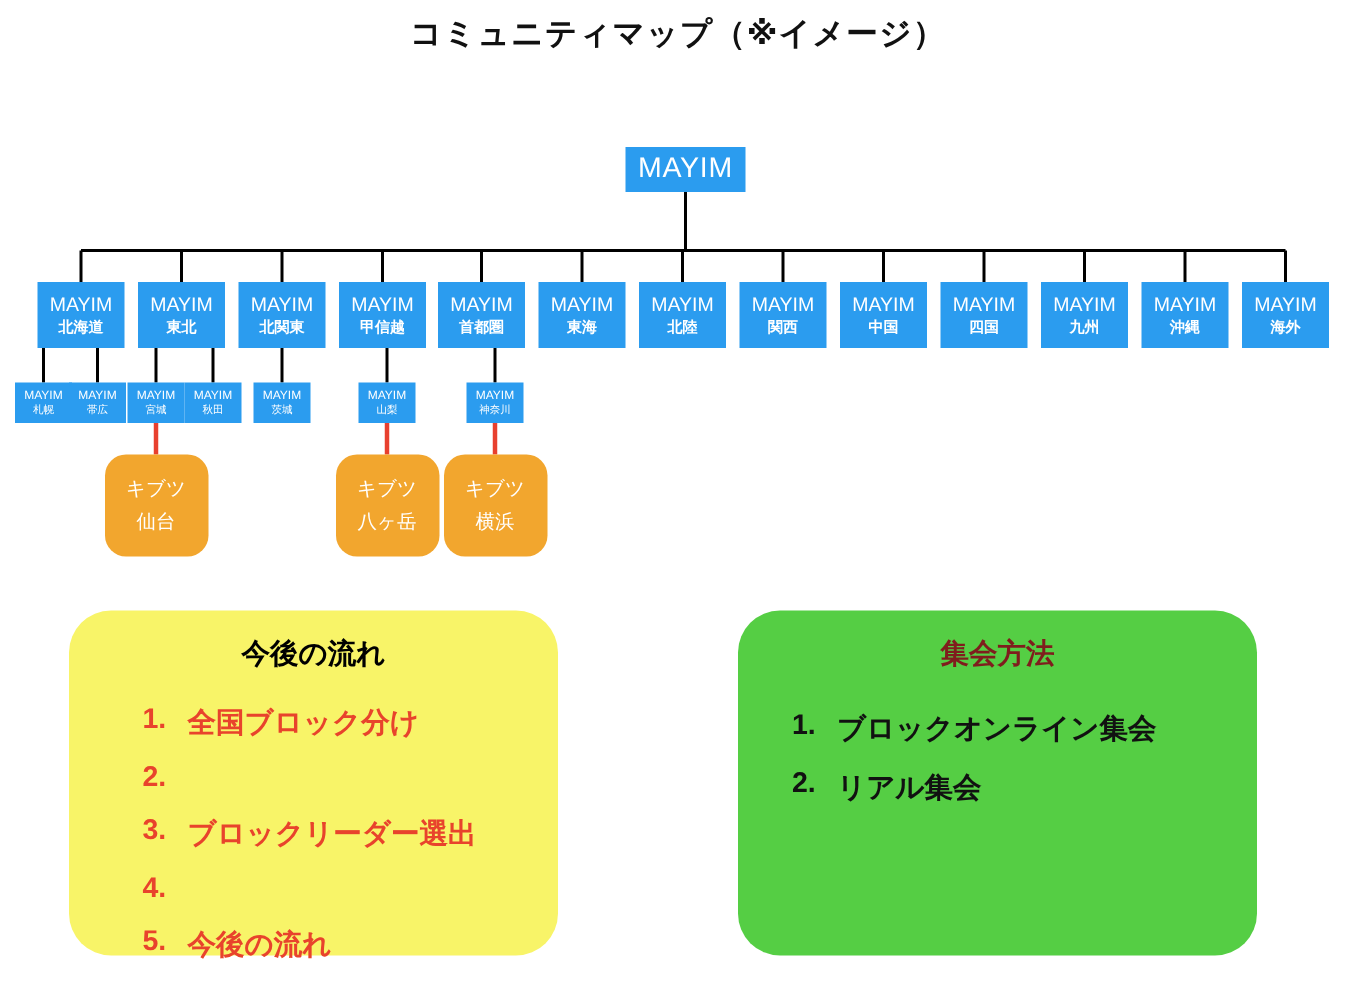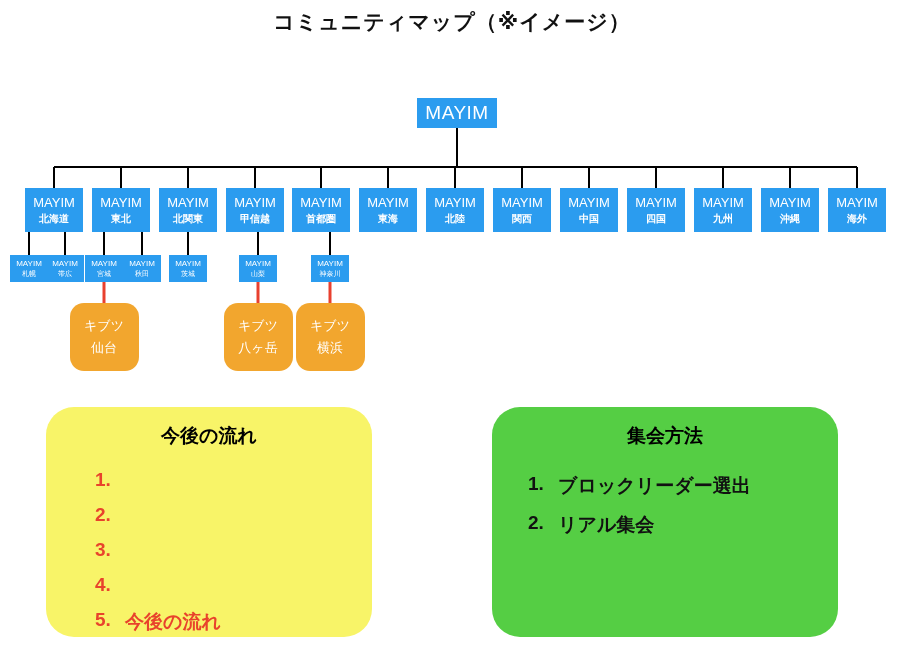--- a/index.html
+++ b/index.html
@@ -27,21 +27,21 @@
   }
   .panel{position:absolute;box-sizing:border-box;border-radius:28px;}
   .panel-title{text-align:center;font-size:19px;font-weight:700;margin-top:16px;}
   .panel-list{list-style:none;margin:0;padding:0;font-weight:700;font-size:19px;}
   .panel-list li{display:flex;margin-bottom:13px;}
   .panel-list .num{width:30px;flex:0 0 30px;}
   .yellow-panel{left:46px;top:407px;width:326px;height:230px;background:var(--yellow,#F8F468);}
   .yellow-panel .panel-title{color:#000000;}
   .yellow-panel .panel-list{margin:20px 0 0 49px;color:var(--red-text,#E8432C);}
   .green-panel{left:492px;top:407px;width:346px;height:230px;background:var(--green,#55CE44);}
-  .green-panel .panel-title{color:#000000;}
+  .green-panel .panel-title{color:#7f1d1d;}
   .green-panel .panel-list{margin:24px 0 0 36px;color:#111;}
 </style>
 </head>
 <body>
 
 <div class="canvas">
   <h1 class="page-title">コミュニティマップ（※イメージ）</h1>
 
   <svg id="connectors" viewBox="0 0 904 659" xmlns="http://www.w3.org/2000/svg">
       <line x1="457" y1="128" x2="457" y2="167" stroke="#000000" stroke-width="2"></line>
@@ -165,43 +165,45 @@
         <span class="brand">MAYIM</span>
         <span class="rname">海外</span>
       </div>
     </div>
 
   <div class="panel yellow-panel">
     <div class="panel-title">今後の流れ</div>
     <ol class="panel-list" id="flow-list">
         <li>
           <span class="num">1.</span>
+          <span class="txt">全国ブロック分け</span>
         </li>
         <li>
           <span class="num">2.</span>
         </li>
         <li>
           <span class="num">3.</span>
+          <span class="txt">ブロックリーダー選出</span>
         </li>
         <li>
           <span class="num">4.</span>
         </li>
         <li>
           <span class="num">5.</span>
           <span class="txt">今後の流れ</span>
         </li>
       </ol>
   </div>
 
   <div class="panel green-panel">
     <div class="panel-title">集会方法</div>
     <ol class="panel-list" id="meeting-list">
         <li>
           <span class="num">1.</span>
-          <span class="txt">ブロックリーダー選出</span>
+          <span class="txt">ブロックオンライン集会</span>
         </li>
         <li>
           <span class="num">2.</span>
           <span class="txt">リアル集会</span>
         </li>
       </ol>
   </div>
 </div>
 
 </body></html>

